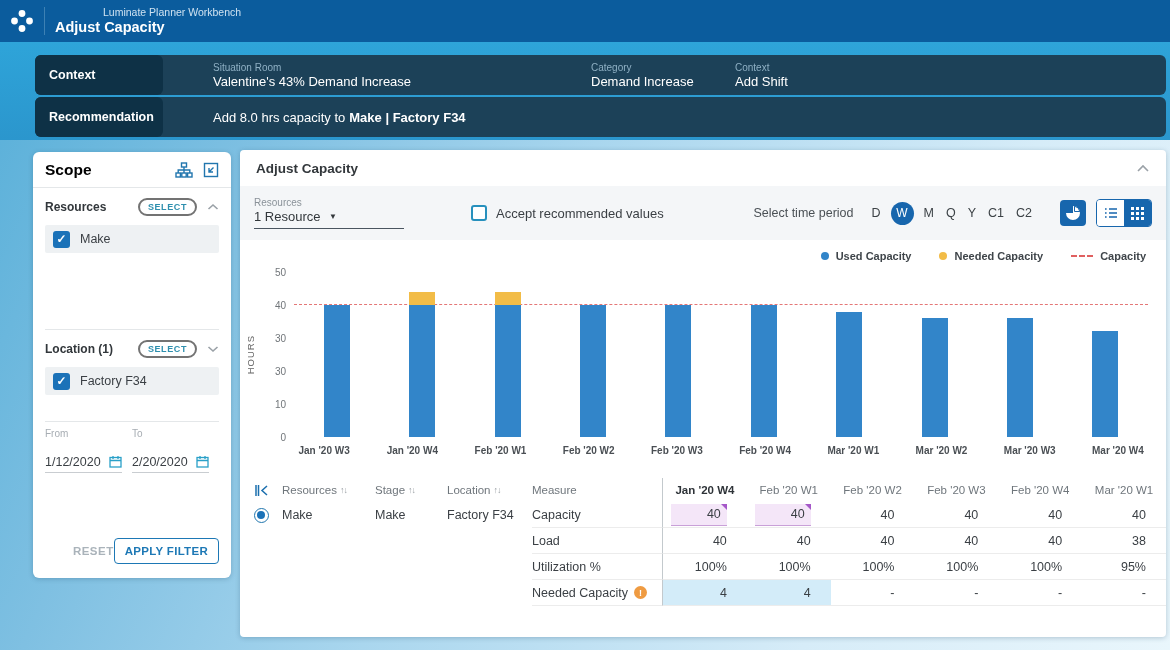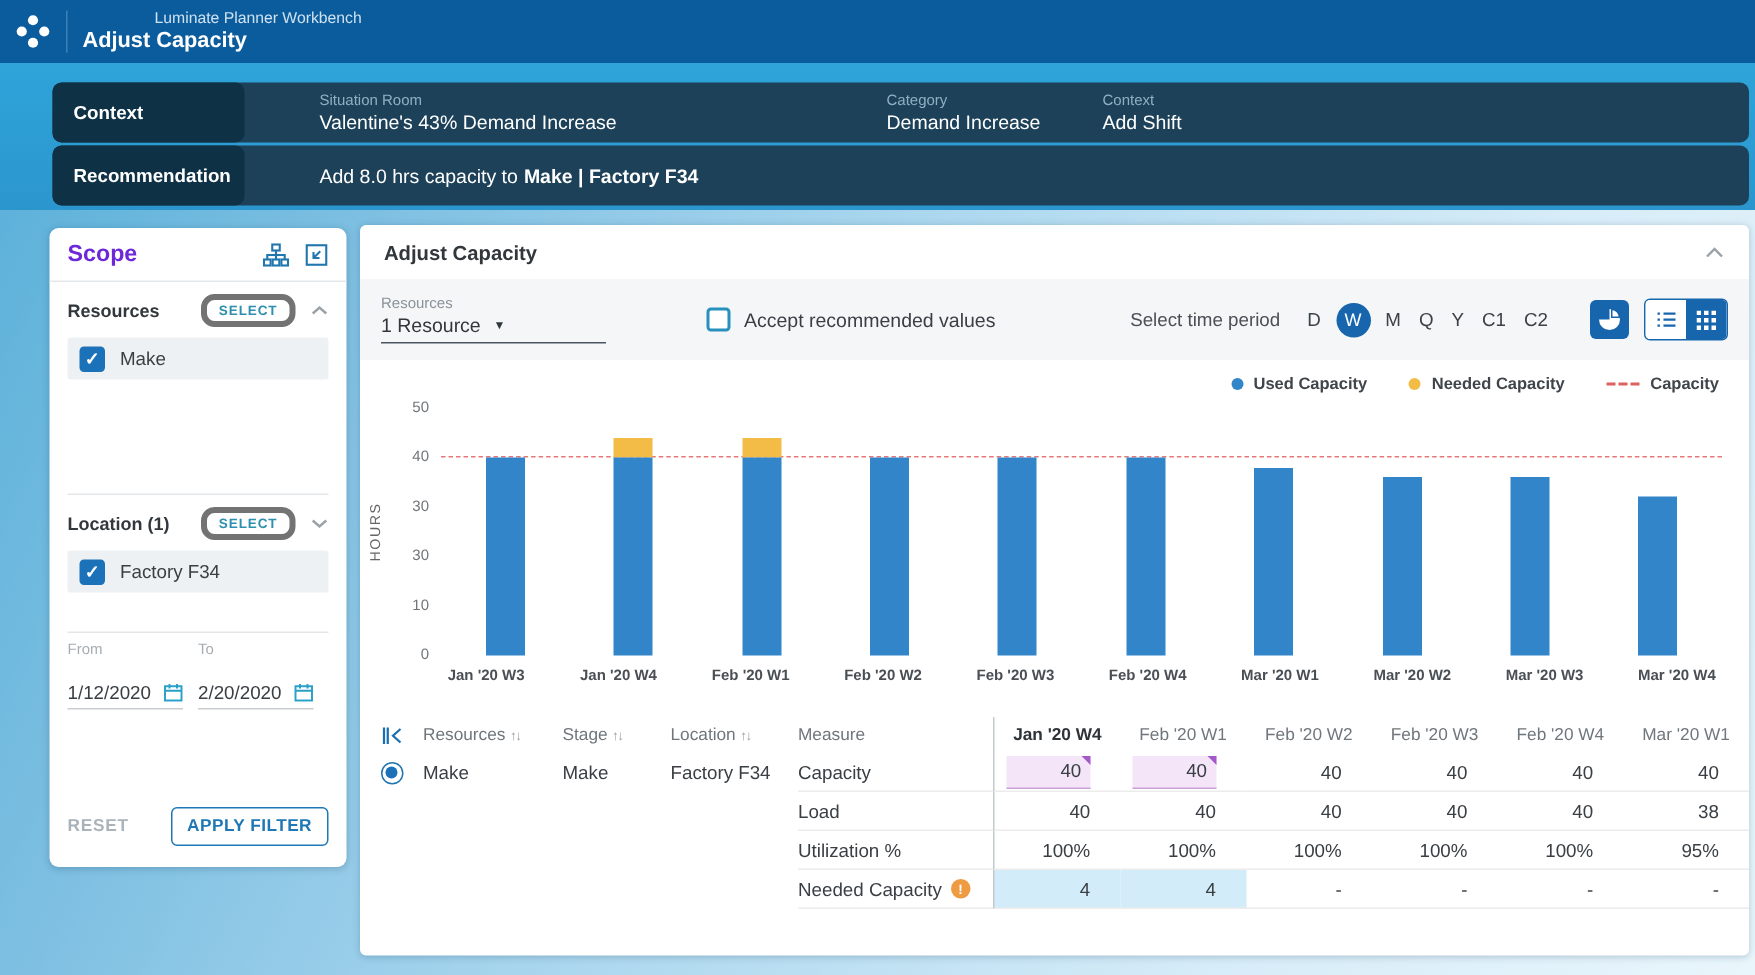--- a/index.html
+++ b/index.html
@@ -24,38 +24,38 @@
   .ctx-label{position:absolute;left:0;top:0;bottom:0;width:128px;background:#0e3146;border-radius:6px;display:flex;align-items:center;padding-left:14px;color:#fff;font-weight:bold;font-size:12.5px;}
   .ctx-field{position:absolute;top:0;bottom:0;display:flex;flex-direction:column;justify-content:center;}
   .ctx-field .fl{font-size:10px;color:#8fb0c4;line-height:13px;}
   .ctx-field .fv{font-size:13px;color:#fff;line-height:16px;}
   .f1{left:178px;} .f2{left:556px;} .f3{left:700px;}
   .rec-text{position:absolute;left:178px;top:0;bottom:0;display:flex;align-items:center;color:#fff;font-size:13px;}
   .rec-text b{margin-left:4px;}
   
   .scope-panel{position:absolute;left:33px;top:152px;width:198px;height:426px;background:#fff;border-radius:6px;box-shadow:0 1px 5px rgba(20,60,90,.25);z-index:4;}
   .scope-head{height:36px;display:flex;align-items:center;padding:0 12px;border-bottom:1px solid #e4e7e9;}
-  .scope-title{font-size:15.5px;font-weight:bold;color:#6d28d9;flex:1;}
+  .scope-title{font-size:15.5px;font-weight:bold;color:#000000;flex:1;}
   .scope-head .ic{margin-left:10px;display:flex;}
   .sec{padding:8px 12px 0 12px;}
   .sec-head{display:flex;align-items:center;height:22px;}
   .sec-label{font-size:12px;font-weight:bold;color:#32373b;flex:1;}
-  .select-pill{border:4px solid #737373;border-radius:9px;color:#2e8fae;font-size:9px;font-weight:bold;letter-spacing:.6px;padding:2px 8px;background:#fff;margin-right:10px;cursor:pointer;}
+  .select-pill{border:2px solid #737373;border-radius:9px;color:#2e8fae;font-size:9px;font-weight:bold;letter-spacing:.6px;padding:2px 8px;background:#fff;margin-right:10px;cursor:pointer;}
   .chk-row{margin-top:7px;background:#eef1f3;border-radius:2px;height:28px;display:flex;align-items:center;padding:0 8px;}
   .chk{width:17px;height:17px;background:#1b72b8;border-radius:3px;color:#fff;font-size:12px;font-weight:bold;display:flex;align-items:center;justify-content:center;line-height:1;}
   .chk-label{margin-left:10px;font-size:12.5px;color:#3a3f44;}
   .sec-div{height:1px;background:#e4e7e9;margin:12px 12px 0 12px;}
   .res-spacer{height:64px;}
   .loc-spacer{height:14px;}
   .dates{display:flex;padding:6px 12px 0 12px;}
   .date-fld{width:86px;margin-right:10px;}
   .date-cap{font-size:10px;color:#a7adb3;margin-bottom:16px;}
   .date-val{display:flex;align-items:flex-start;border-bottom:1px solid #c9cdd1;padding-bottom:3px;}
   .date-val span{font-size:12.5px;color:#3a3f44;flex:1;}
-  .scope-foot{position:absolute;left:12px;right:12px;bottom:14px;display:flex;align-items:center;justify-content:space-between;}
+  .scope-foot{position:absolute;left:12px;right:12px;bottom:14px;display:flex;align-items:center;justify-content:flex-end;}
   .reset-btn{font-size:11.5px;font-weight:bold;color:#aab3ba;letter-spacing:.5px;cursor:pointer;}
   .apply-btn{border:1.5px solid #1d78b5;border-radius:4px;color:#1d78b5;font-size:11.5px;font-weight:bold;letter-spacing:.3px;padding:6px 10px;background:#fff;cursor:pointer;}
   
   .main-panel{position:absolute;left:240px;top:150px;right:4px;bottom:13px;background:#fff;border-radius:4px;box-shadow:0 1px 5px rgba(20,60,90,.25);overflow:hidden;}
   .panel-title-row{height:36px;display:flex;align-items:center;padding:0 16px;}
   .panel-title{font-size:13.5px;font-weight:bold;color:#32373b;flex:1;}
   .toolbar{height:54px;background:#f4f6f8;display:flex;align-items:center;padding:0 14px;}
   .res-dd{width:150px;border-bottom:1px solid #4a5560;padding-bottom:3px;cursor:pointer;}
   .res-dd .cap{font-size:10px;color:#8a9299;line-height:12px;}
   .res-dd .val{display:flex;align-items:center;font-size:13px;color:#32373b;line-height:16px;}

